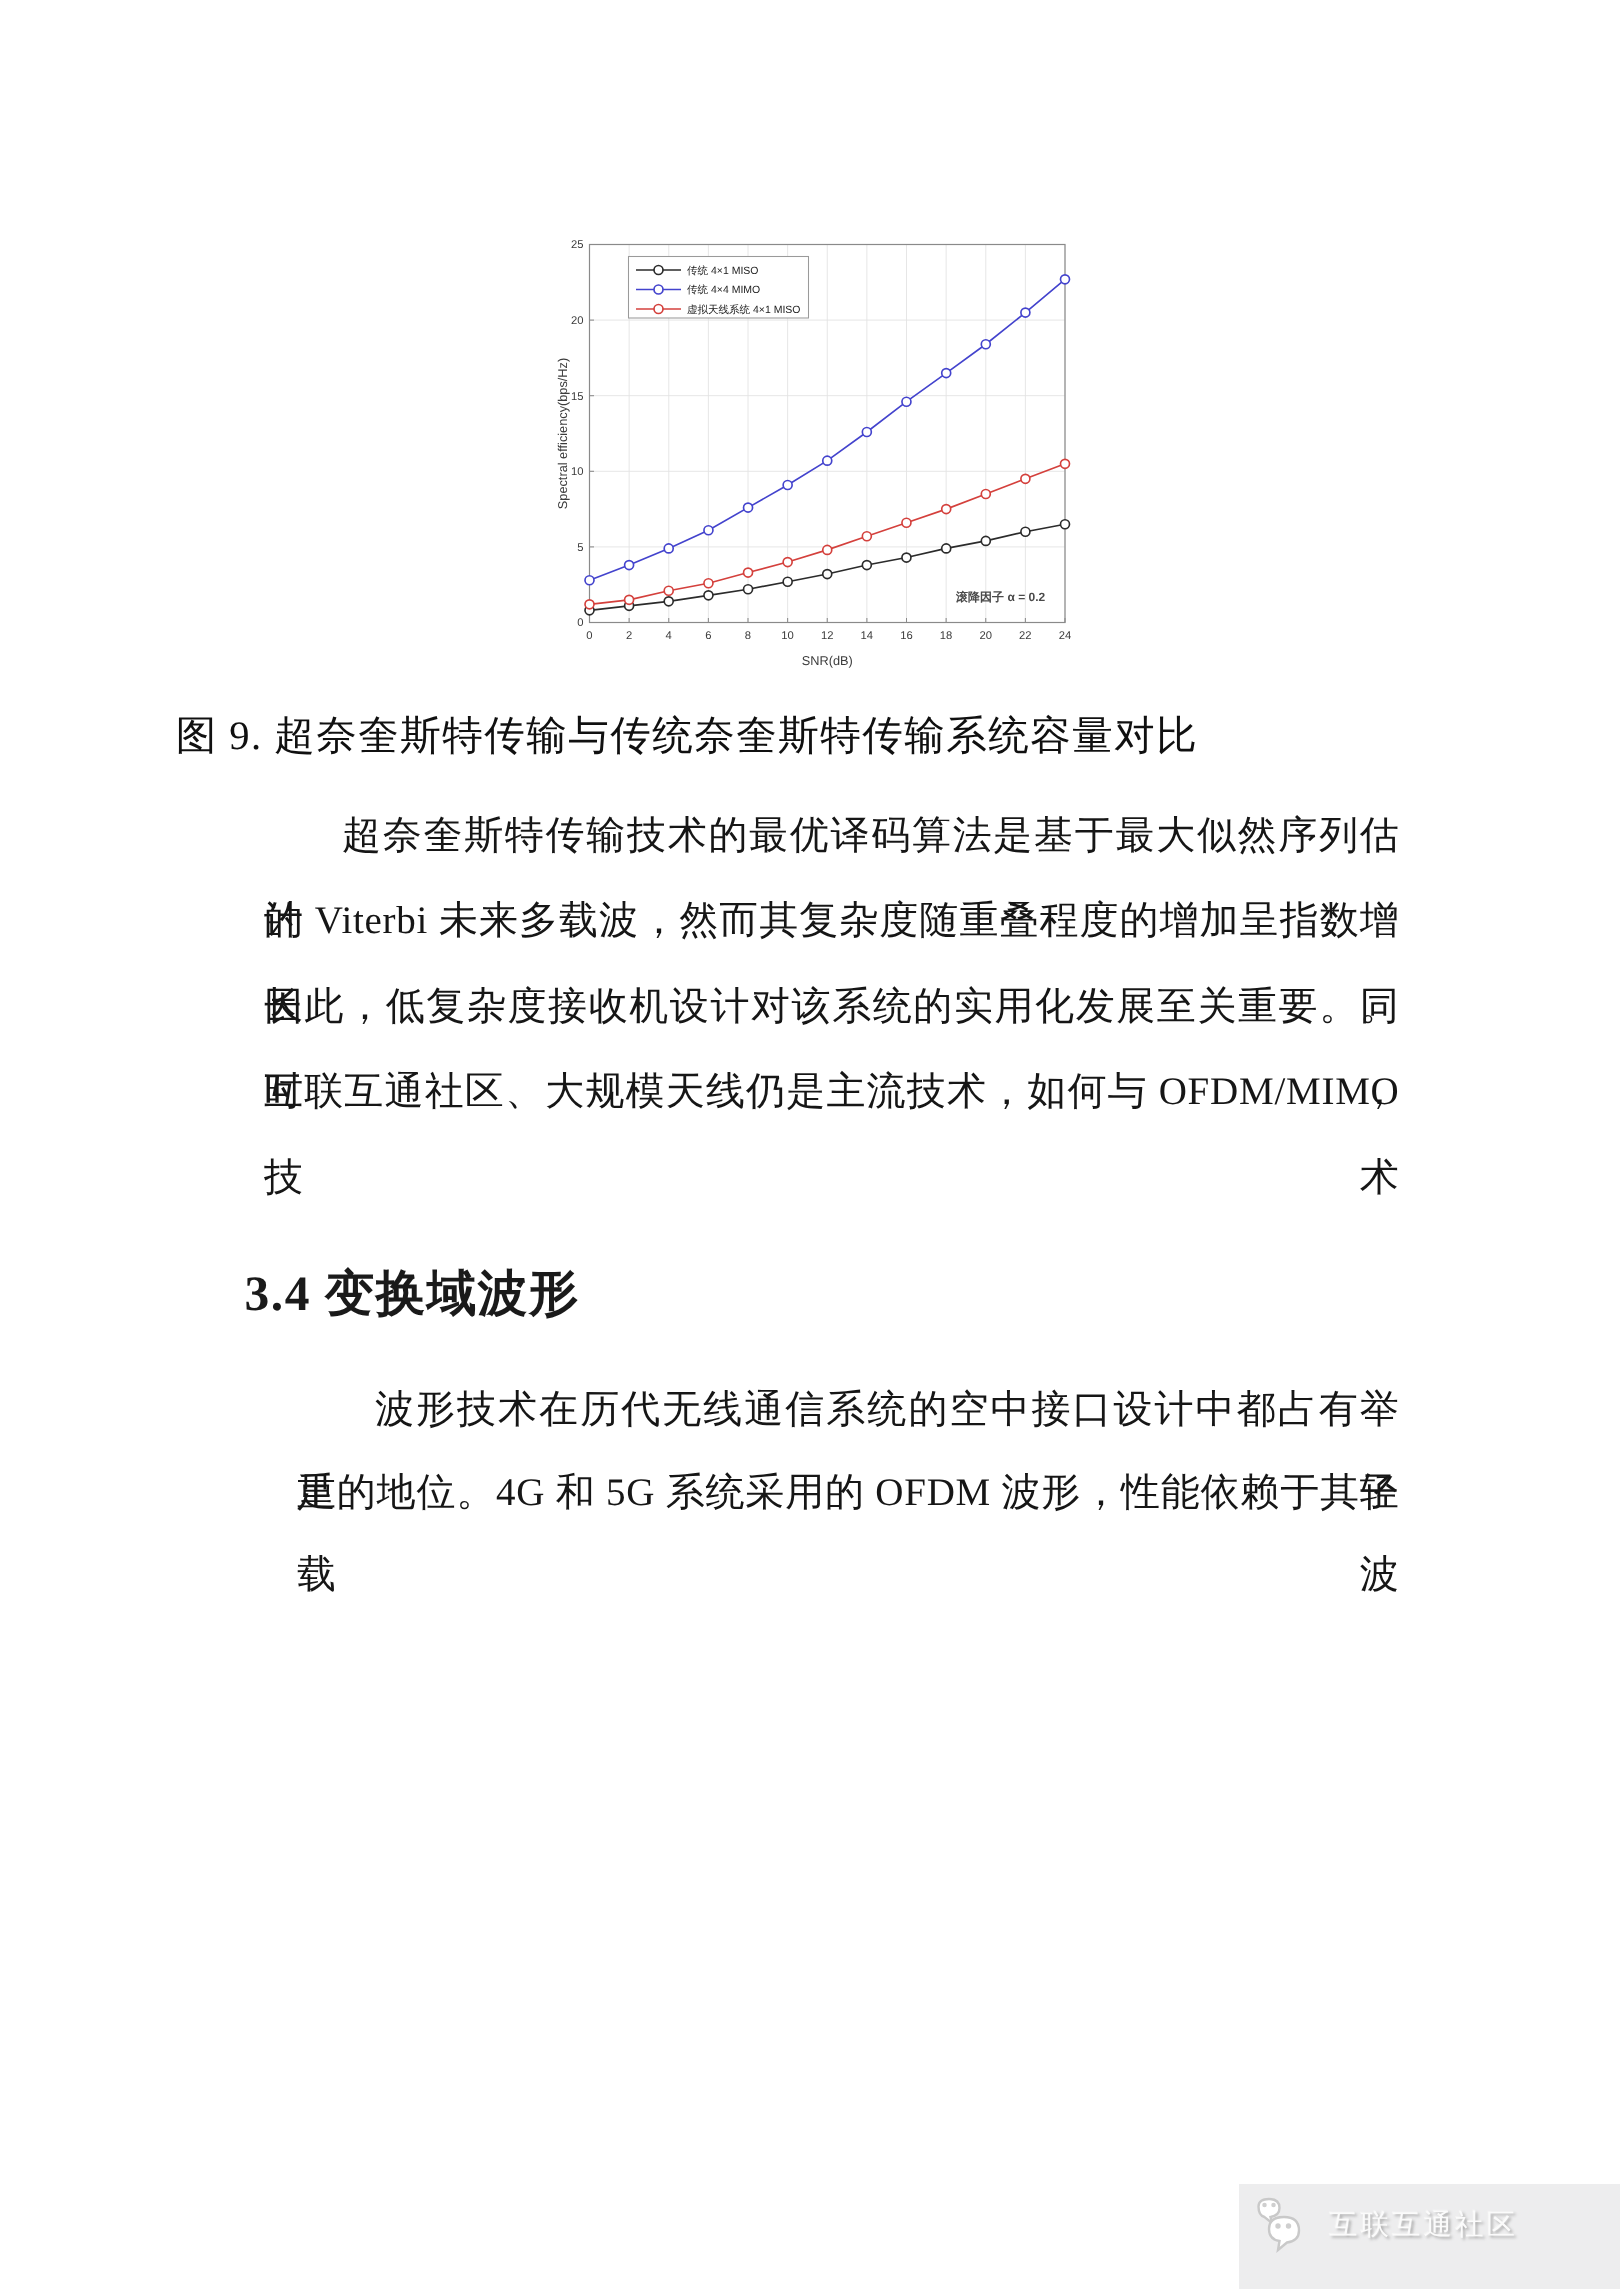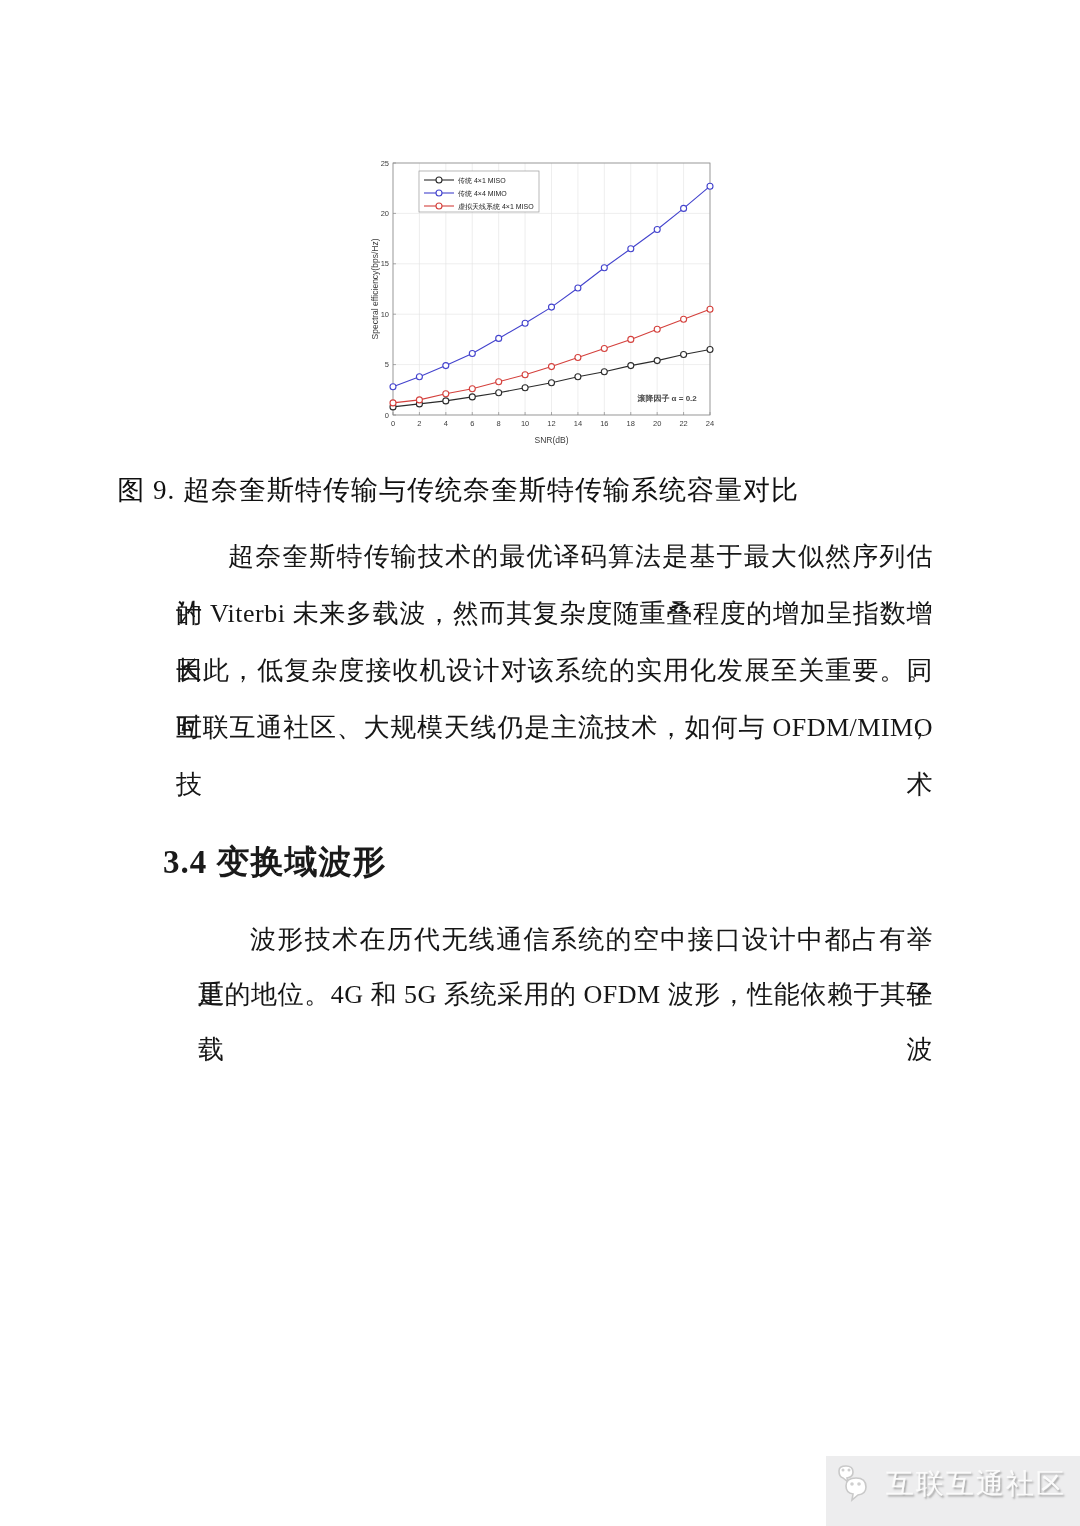--- a/index.html
+++ b/index.html
@@ -14,21 +14,21 @@
   #para2{top:912px;}
   #para2 .line{line-height:55px;height:55px;margin-left:22px;}
   .line{font-size:26px;color:#161616;text-align:justify;text-align-last:justify;letter-spacing:0.5px;}
   .line.indent{text-indent:52px;}
   .line.last{text-align:justify;text-align-last:left;}
   .section-heading{position:absolute;left:163px;top:840px;
         font-family:Liberation Serif, serif;font-weight:bold;font-size:33px;color:#1a1a1a;
         letter-spacing:1px;}
   .footer-bar{position:absolute;left:826px;top:1456px;width:254px;height:70px;background:#ededee;
         display:flex;align-items:flex-start;gap:6px;padding:6px 0 0 4px;box-sizing:border-box;}
-  .footer-text{font-family:"Liberation Sans",sans-serif;font-size:28px;letter-spacing:2px;
+  .footer-text{font-family:"Liberation Sans",sans-serif;font-size:19px;letter-spacing:2px;
         color:#fbfbfb;text-shadow:1.5px 1.5px 2px #a6a6a6, -0.5px -0.5px 0 #f3f3f3;
         line-height:44px;}
   .wechat-icon{flex:0 0 auto;}
 </style>
 </head>
 <body>
 
 <div class="page">
 
   <div class="chart-wrap" id="chart"><svg width="365" height="300" viewBox="0 0 365 300" xmlns="http://www.w3.org/2000/svg" font-family="Liberation Sans, sans-serif">

